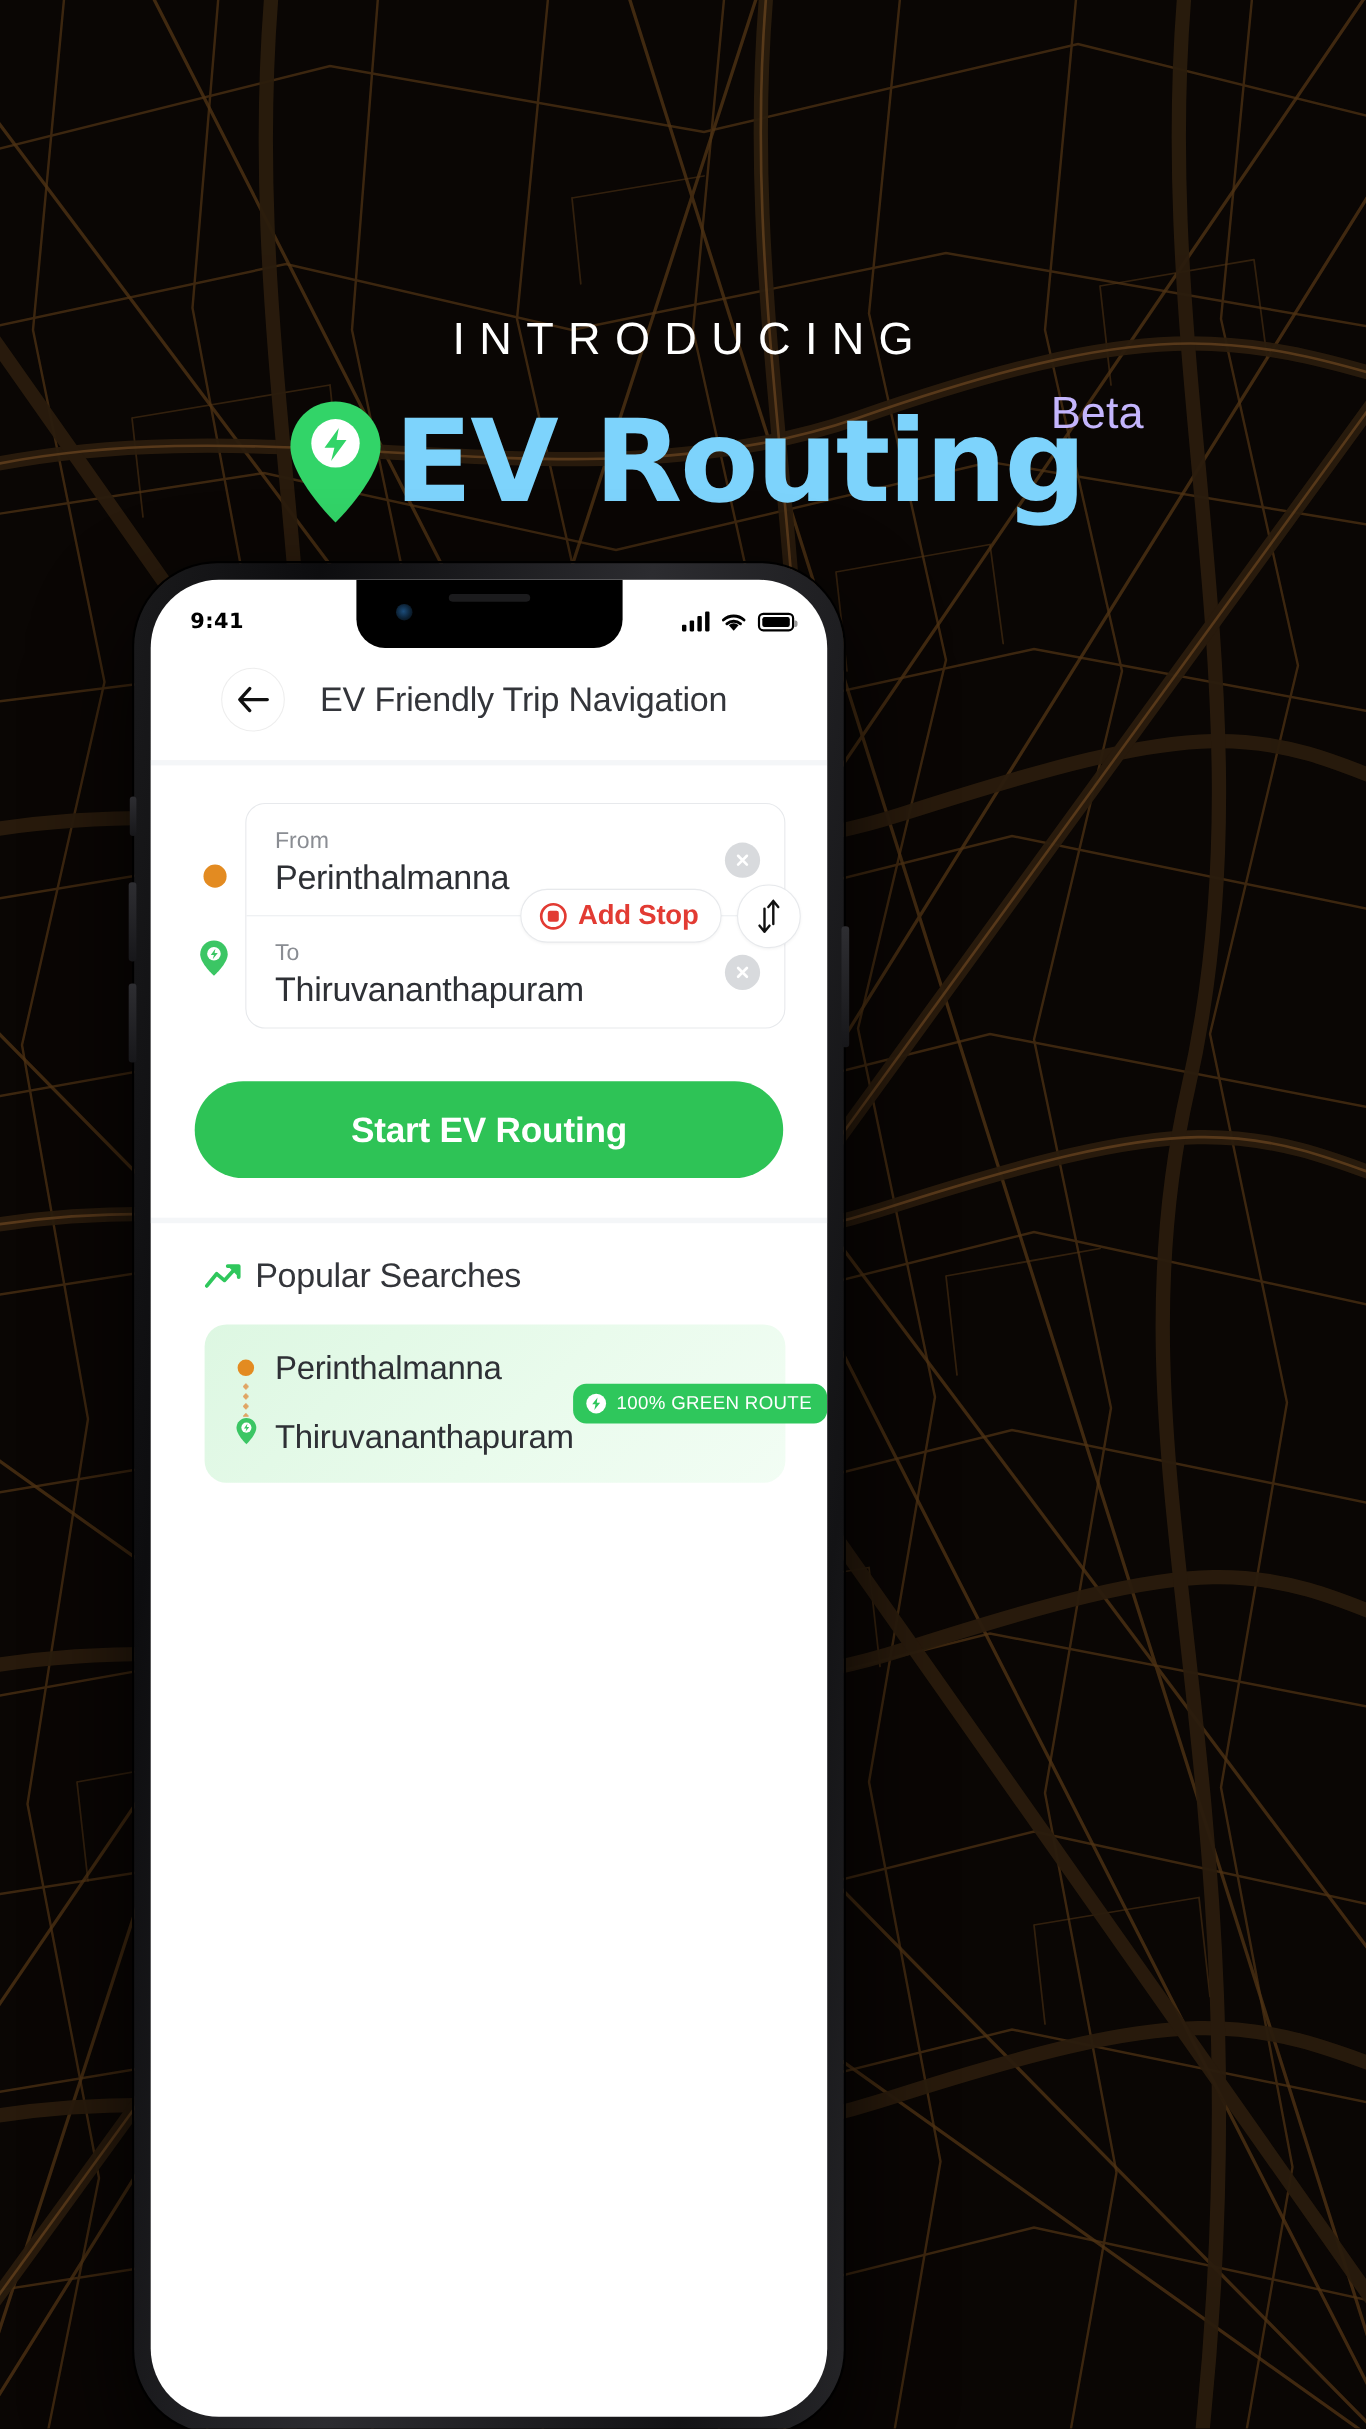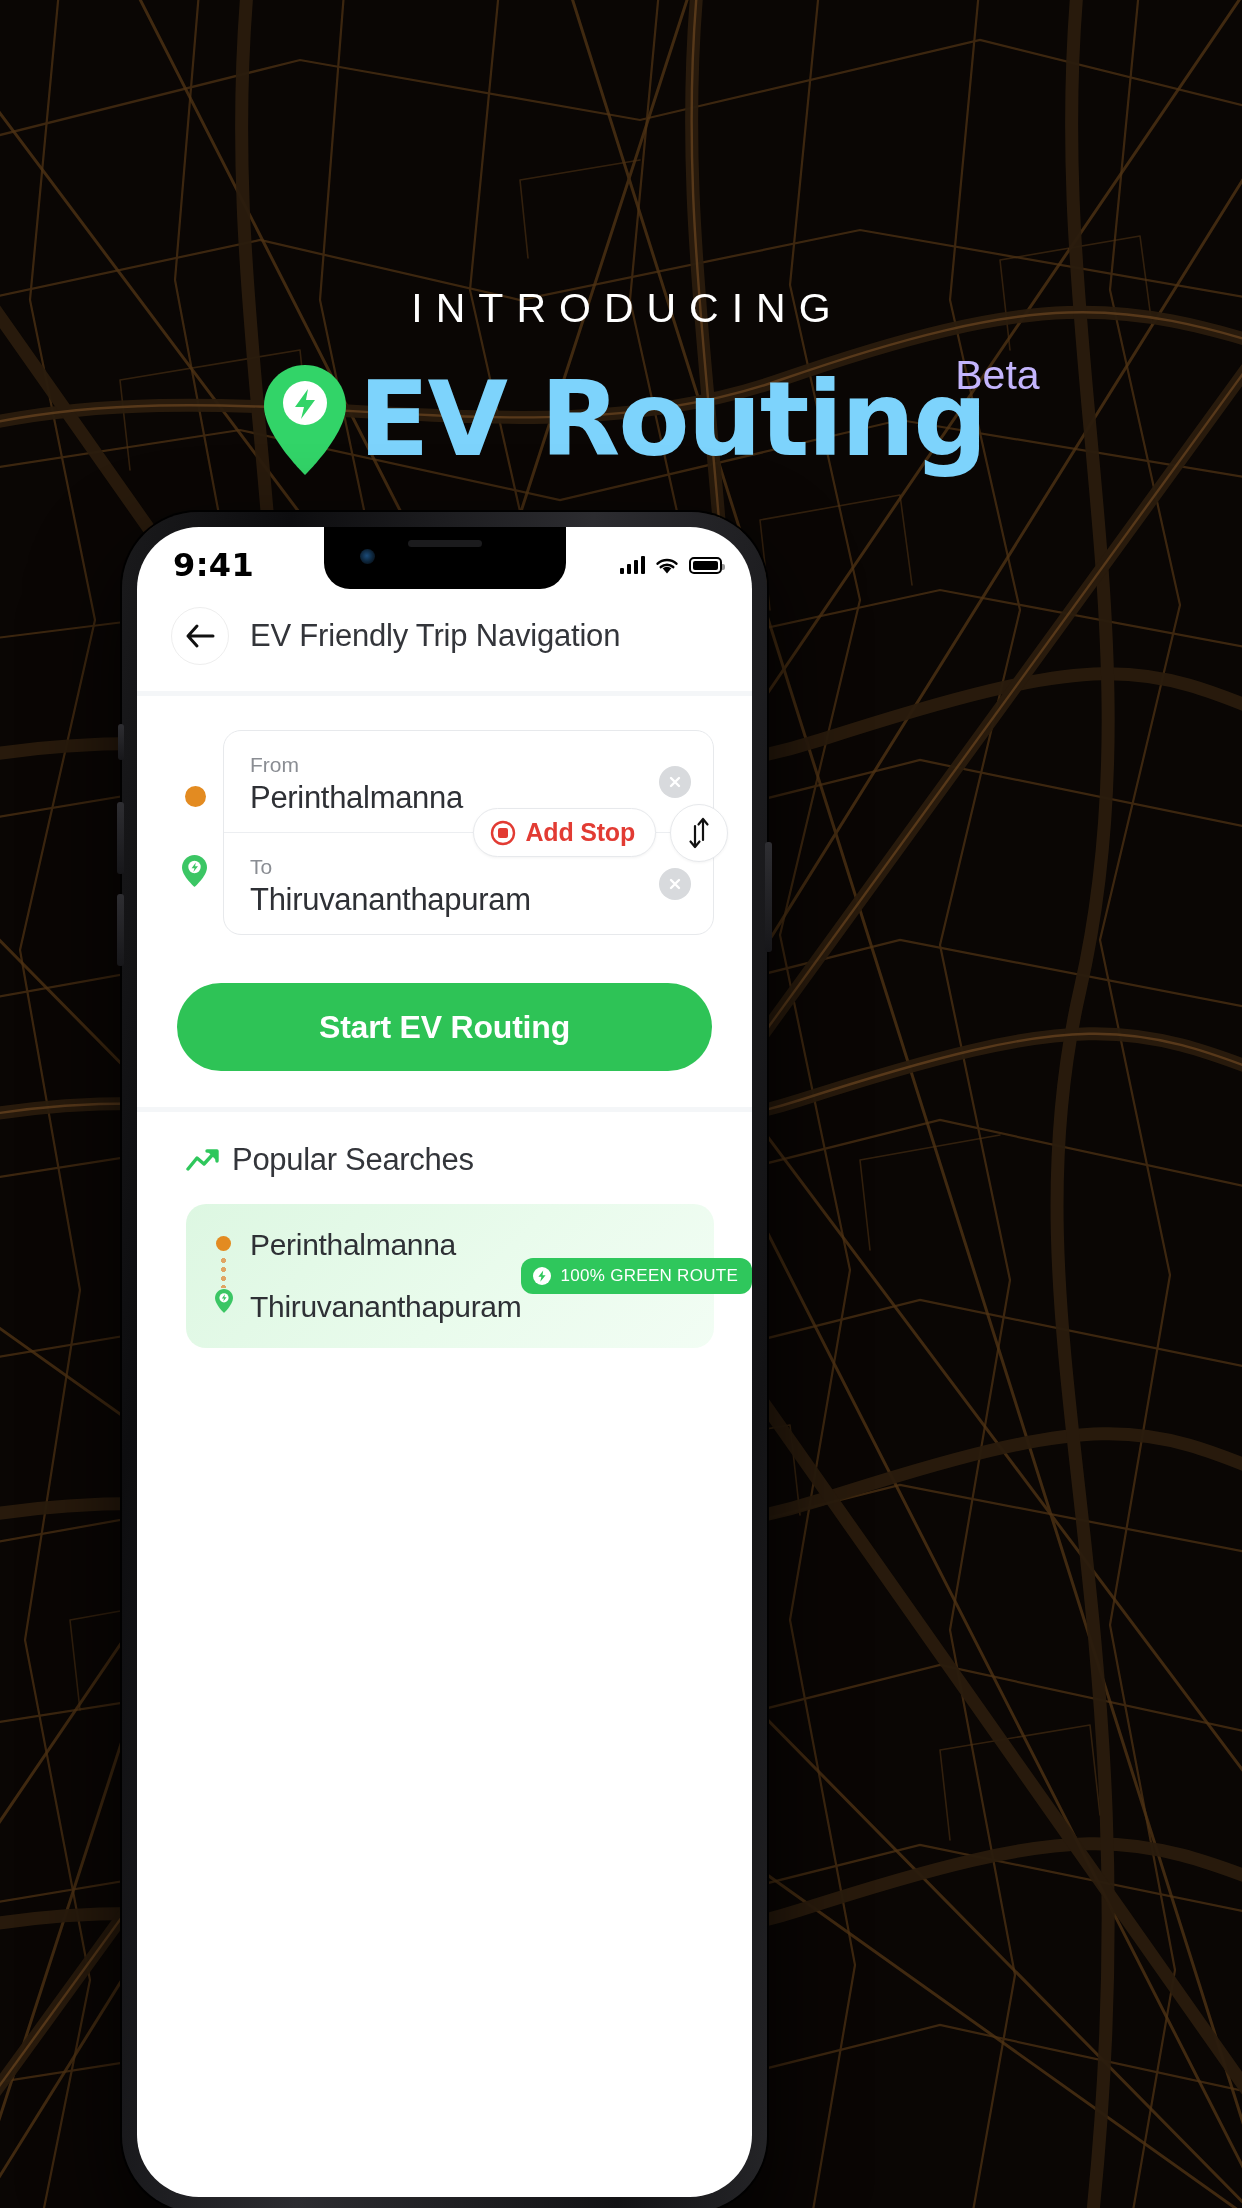--- a/index.html
+++ b/index.html
@@ -132,43 +132,44 @@
     background: radial-gradient(circle at 45% 45%, #1b4c7a 0%, #0c2236 55%, #050607 100%);
   }
 
   
   .statusbar {
     position: relative; z-index: 5;
     height: 62px;
     display: flex; align-items: center; justify-content: space-between;
     padding: 14px 30px 0 36px;
   }
-  .clock { font-size: 32px; font-weight: 600; color: #000; letter-spacing: .4px;
+  .clock { font-size: 19px; font-weight: 600; color: #000; letter-spacing: .4px;
            font-family: "DejaVu Sans", sans-serif; }
   .sb-right { display: flex; align-items: center; gap: 9px; }
   .bars { display: flex; align-items: flex-end; gap: 2.5px; height: 18px; }
   .bars i { display:block; width: 4.5px; background:#000; border-radius: 1px; }
   .bars i:nth-child(1){height:6px}
   .bars i:nth-child(2){height:10px}
   .bars i:nth-child(3){height:14px}
   .bars i:nth-child(4){height:18px}
   .battery {
     width: 33px; height: 17px; border: 2px solid #000; border-radius: 5px;
     position: relative; padding: 2px;
   }
   .battery::after {
     content:""; position:absolute; right:-5px; top:5px;
     width:3px; height:6px; background:#9a9a9a; border-radius:0 2px 2px 0;
   }
   .battery span { display:block; width:100%; height:100%; background:#000; border-radius:2px; }
 
   
   .nav {
-    display: flex; align-items: center; gap: 21px;
+    display: flex; align-items: center; gap: 32px;
     padding: 18px 0 26px 34px;
+    margin-left: 30px;
   }
   .back-btn {
     width: 58px; height: 58px; border-radius: 50%;
     border: 1.5px solid #eeeeee; background: #fff;
     display: flex; align-items: center; justify-content: center;
     flex: 0 0 auto;
   }
   .nav-title { font-size: 31px; color: #33353a; font-weight: 400; letter-spacing: -.2px; }
 
   .divider { height: 5px; background: #f4f6f8; }

